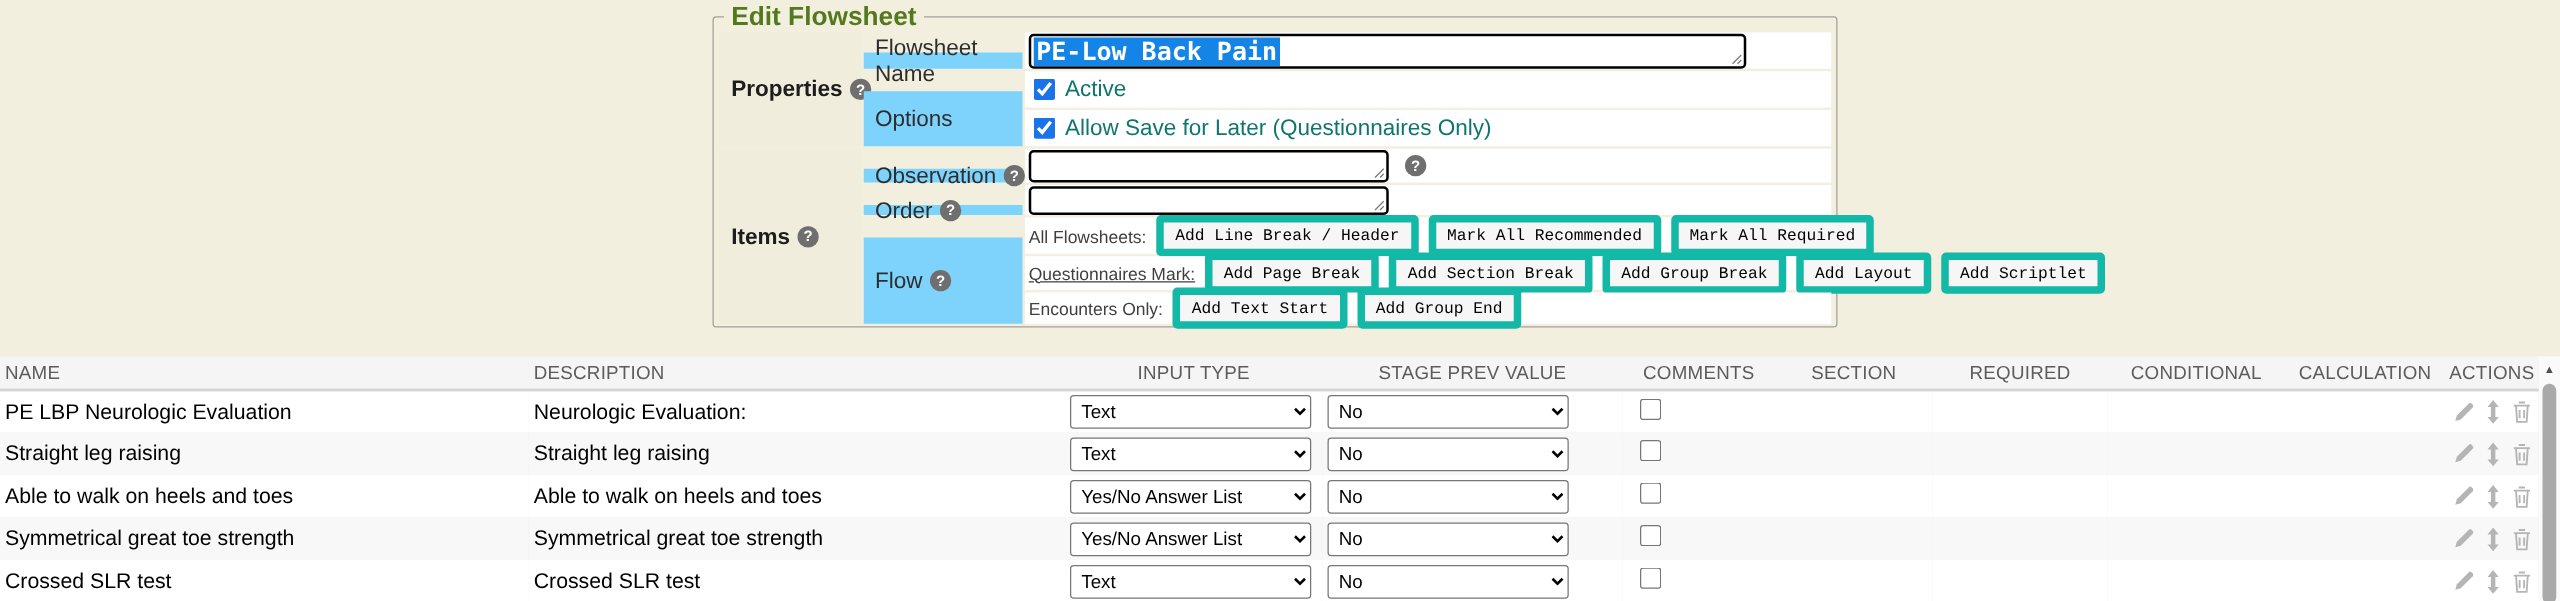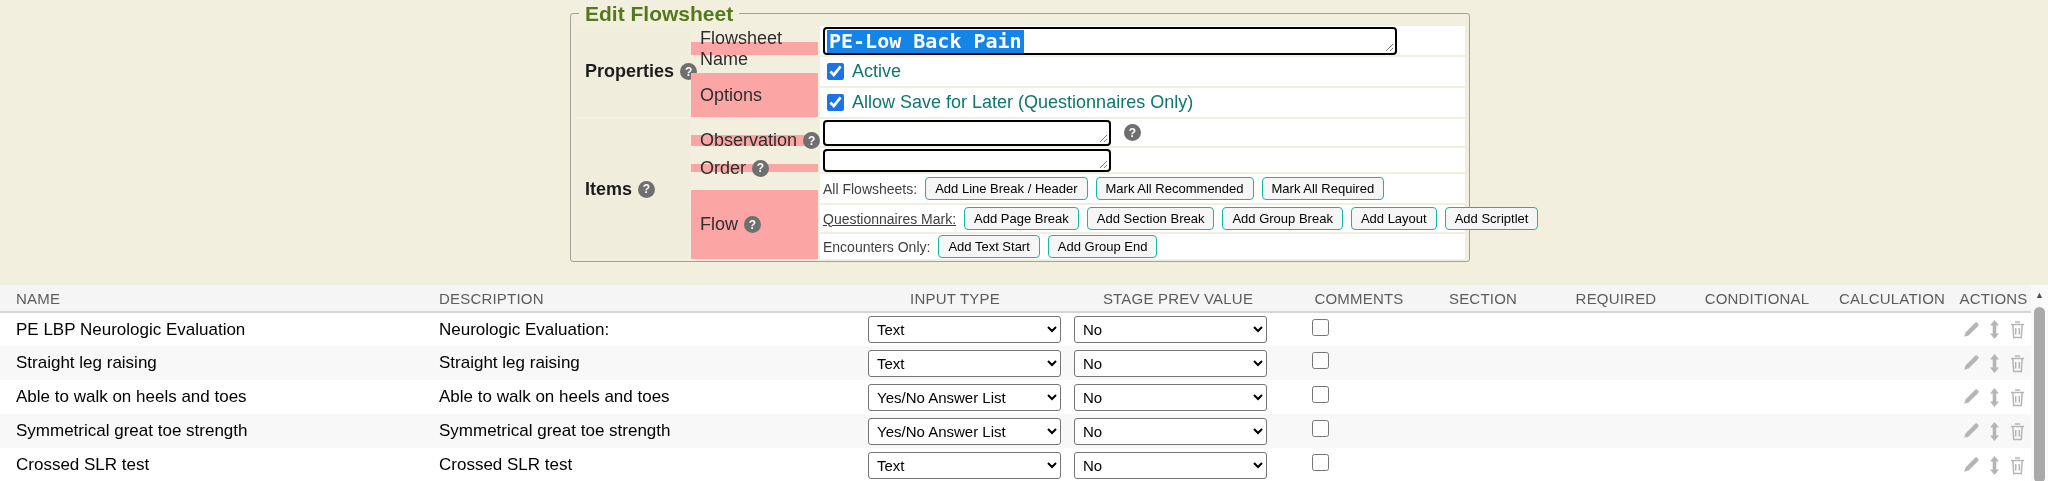--- a/index.html
+++ b/index.html
@@ -25,21 +25,21 @@
     display:grid;
     margin:1px 4px 0 4px;
     grid-template-columns:114px 127px 645px;
     grid-template-rows:29px 29px 29px 27px 24px 29px 27px 25px;
     column-gap:2px; row-gap:2px;
   }
   .cell { display:flex; align-items:center; }
   .c1 { background:#f1eddc; font-weight:bold; font-size:18px; color:#1d1d1d; padding-left:10px; gap:6px; }
   .c1.props { grid-column:1; grid-row:1/4; }
   .c1.items { grid-column:1; grid-row:4/9; }
-  .c2 { background:#fca5a5; font-size:18px; color:#2e2e2e; padding-left:9px; gap:6px;margin-top:16px; }
+  .c2 { background:#7dd3fc; font-size:18px; color:#2e2e2e; padding-left:9px; gap:6px;margin-top:16px; }
   .c3 { background:#ffffff; padding-left:3px; gap:8px; }
   .r1{grid-row:1}.r2{grid-row:2}.r3{grid-row:3}.r4{grid-row:4}.r5{grid-row:5}
   .r6{grid-row:6}.r7{grid-row:7}.r8{grid-row:8}
   .c2.span-opts { grid-row:2/4; }
   .c2.span-flow { grid-row:6/9; }
 
   .help {
     display:inline-flex; flex:none; width:17px; height:17px; border-radius:50%;
     background:#6f6f6f; color:#fff; font-size:12px; font-weight:bold;
     align-items:center; justify-content:center; line-height:1;
@@ -58,35 +58,35 @@
     font-family:"DejaVu Sans Mono", monospace; font-weight:bold; font-size:20px;
     white-space:pre;
   }
 
   .chk { width:17px; height:17px; accent-color:#1a73e8; margin-left:4px; flex:none; }
   .chk-label { font-size:18px; color:#0f766e; }
 
   .grp-label { font-size:14px; color:#3f3f3f; white-space:nowrap; }
   .grp-label.u { text-decoration:underline; }
   .btn {
-    font-family:Liberation Sans, sans-serif;
+    font-family:Liberation Mono, monospace;
     font-size:13px; color:#000;
-    background:#f6f6f6; border:1px solid #14b8a6; border-radius:4px;
+    background:#f6f6f6; border:6px solid #14b8a6; border-radius:4px;
     padding:3px 9px; white-space:nowrap; cursor:default;
   }
 
   
   .items-table-wrap { position:absolute; left:0; top:285px; width:2031px; }
   table.items { table-layout:fixed; width:2031px; border-collapse:collapse; }
   table.items thead tr { height:27px; background:#f5f5f5; }
   table.items th {
     font-weight:normal; font-size:15px; color:#5c5c5c; letter-spacing:.2px;
     text-align:center; border-bottom:2px solid #d4d4d4; white-space:nowrap;
   }
-  table.items th.al, table.items td.al { text-align:left; padding-left:16px; }
+  table.items th.al, table.items td.al { text-align:left; padding-left:4px; }
   table.items tbody tr { height:34px; background:#fff; }
   table.items tbody tr:nth-child(even) { background:#f8f8f8; }
   table.items td { font-size:17px; color:#000; vertical-align:middle; white-space:nowrap; }
   select.row-select {
     width:193px; height:27px; font-family:"Liberation Sans", sans-serif;
     font-size:15px; color:#000; background:#fff;
     border:1px solid #767676; border-radius:3px; padding:0 2px 0 4px;
   }
   td.comments-cell { padding-left:14px; }
   .actions { display:flex; align-items:center; justify-content:center; gap:9px; }

